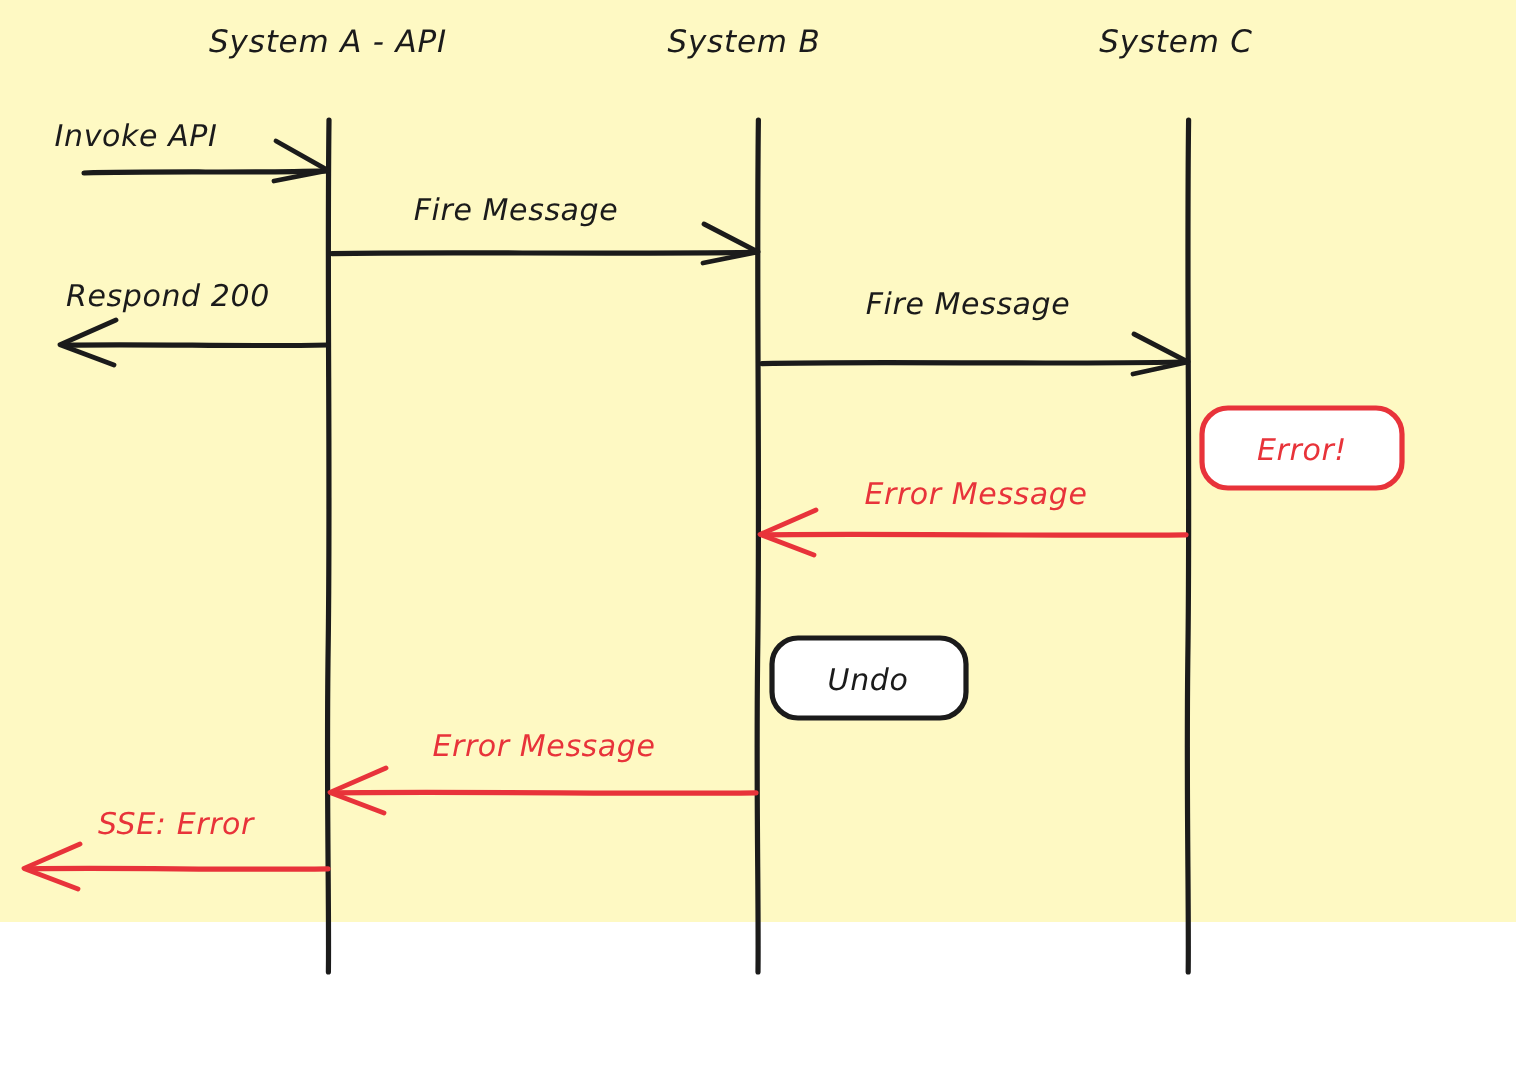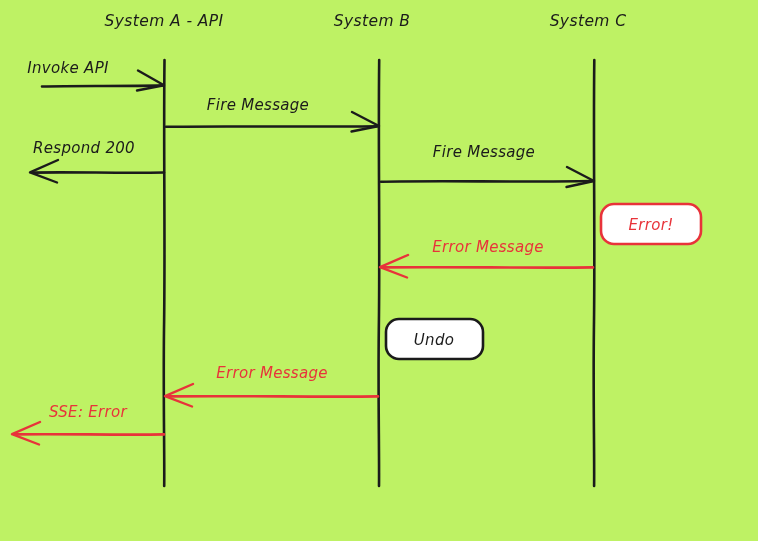--- a/index.html
+++ b/index.html
@@ -10,22 +10,22 @@
   body {
     width: 758px;
     height: 541px;
     font-family: "DejaVu Sans", sans-serif;
     overflow: hidden;
     position: relative;
   }
   #diagram-root {
     position: relative;
     width: 758px;
-    height: 541px;
-    background: #bef264;
+    height: 461px;
+    background: #fef9c3;
   }
   svg.canvas {
     position: absolute;
     left: 0;
     top: 0;
     width: 758px;
     height: 541px;
   }
   .lifeline-label {
     font-family: "DejaVu Sans", sans-serif;

